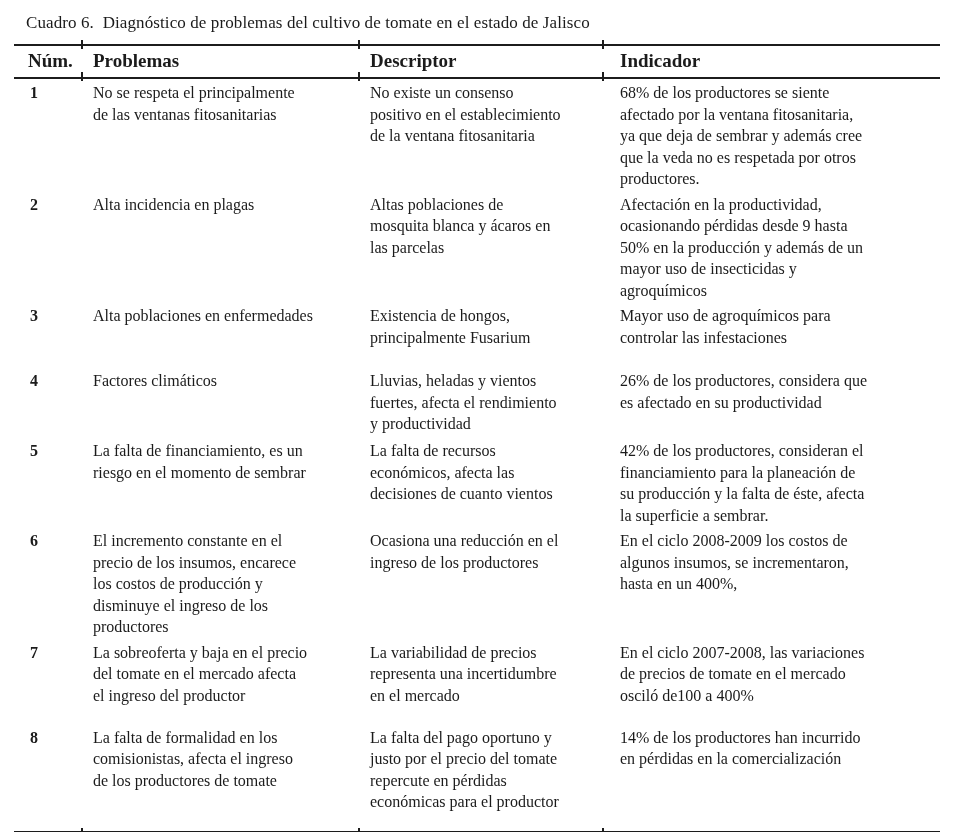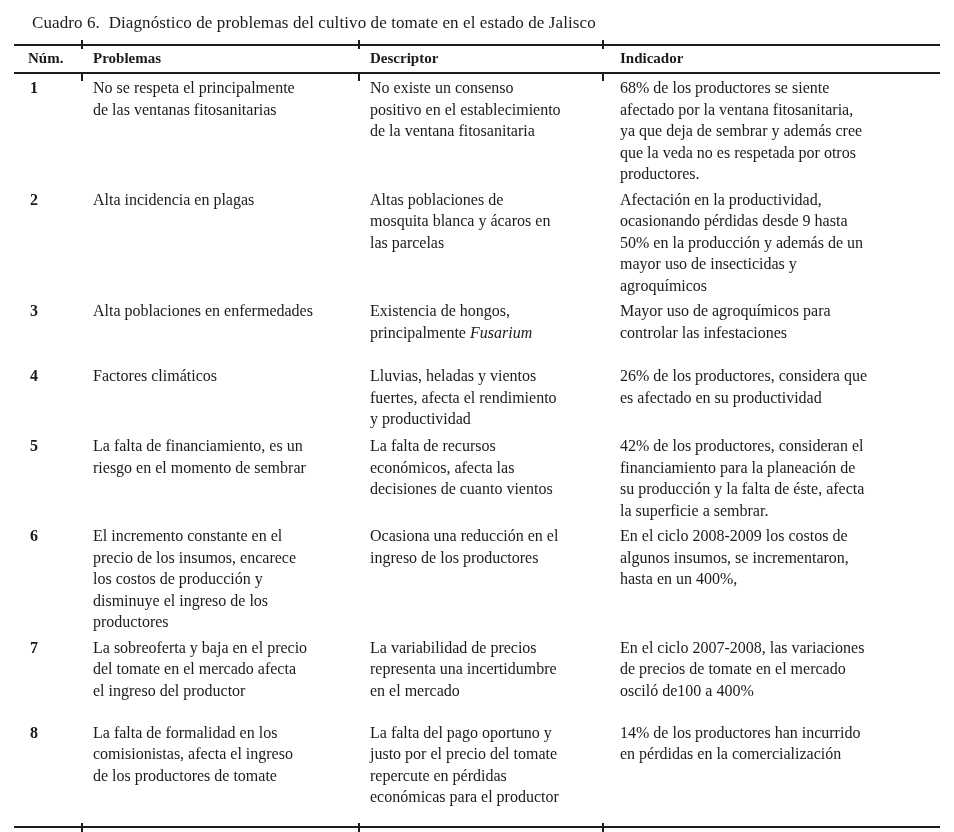--- a/index.html
+++ b/index.html
@@ -11,21 +11,21 @@
     height: 832px;
     background: #ffffff;
     position: relative;
     font-family: "Liberation Serif", "DejaVu Serif", serif;
     color: #1b1b1b;
     overflow: hidden;
   }
   .caption {
     position: absolute;
     top: 13px;
-    left: 32px;
+    left: 26px;
     font-size: 17px;
     letter-spacing: 0.1px;
     white-space: pre;
   }
   .table-wrap {
     position: absolute;
     top: 44px;
     left: 14px;
     width: 926px;
   }
@@ -36,21 +36,21 @@
     border-top: 2px solid #1c1c1c;
     border-bottom: 2px solid #1c1c1c;
   }
   col.c-num { width: 67px; }
   col.c-problema { width: 277px; }
   col.c-descriptor { width: 244px; }
   col.c-indicador { width: 338px; }
 
   th {
     text-align: left;
-    font-size: 15px;
+    font-size: 19px;
     font-weight: bold;
     border-bottom: 2px solid #1c1c1c;
     padding: 4px 0 5px 0;
     vertical-align: top;
   }
   th.h-num { padding-left: 14px; }
   th.h-problema, td.problema { padding-left: 12px; }
   th.h-descriptor, td.descriptor { padding-left: 12px; }
   th.h-indicador, td.indicador { padding-left: 18px; margin-top: 47px; }
 
@@ -69,21 +69,21 @@
   }
   tr.r1 { height: 110px; }
   tr.r2 { height: 110px; }
   tr.r3 { height: 65px; }
   tr.r4 { height: 70px; }
   tr.r5 { height: 80px; }
   tr.r6 { height: 110px; }
   tr.r7 { height: 85px; }
   tr.r8 { height: 108px; }
 
-  .em { font-style: italic; }
+  .em { }
 
   .tick {
     position: absolute;
     width: 2px;
     height: 9px;
     background: #1c1c1c;
   }
   .tick.t { top: -4px; }
   .tick.m { top: 28px; }
   .tick.b { bottom: -4px; }

